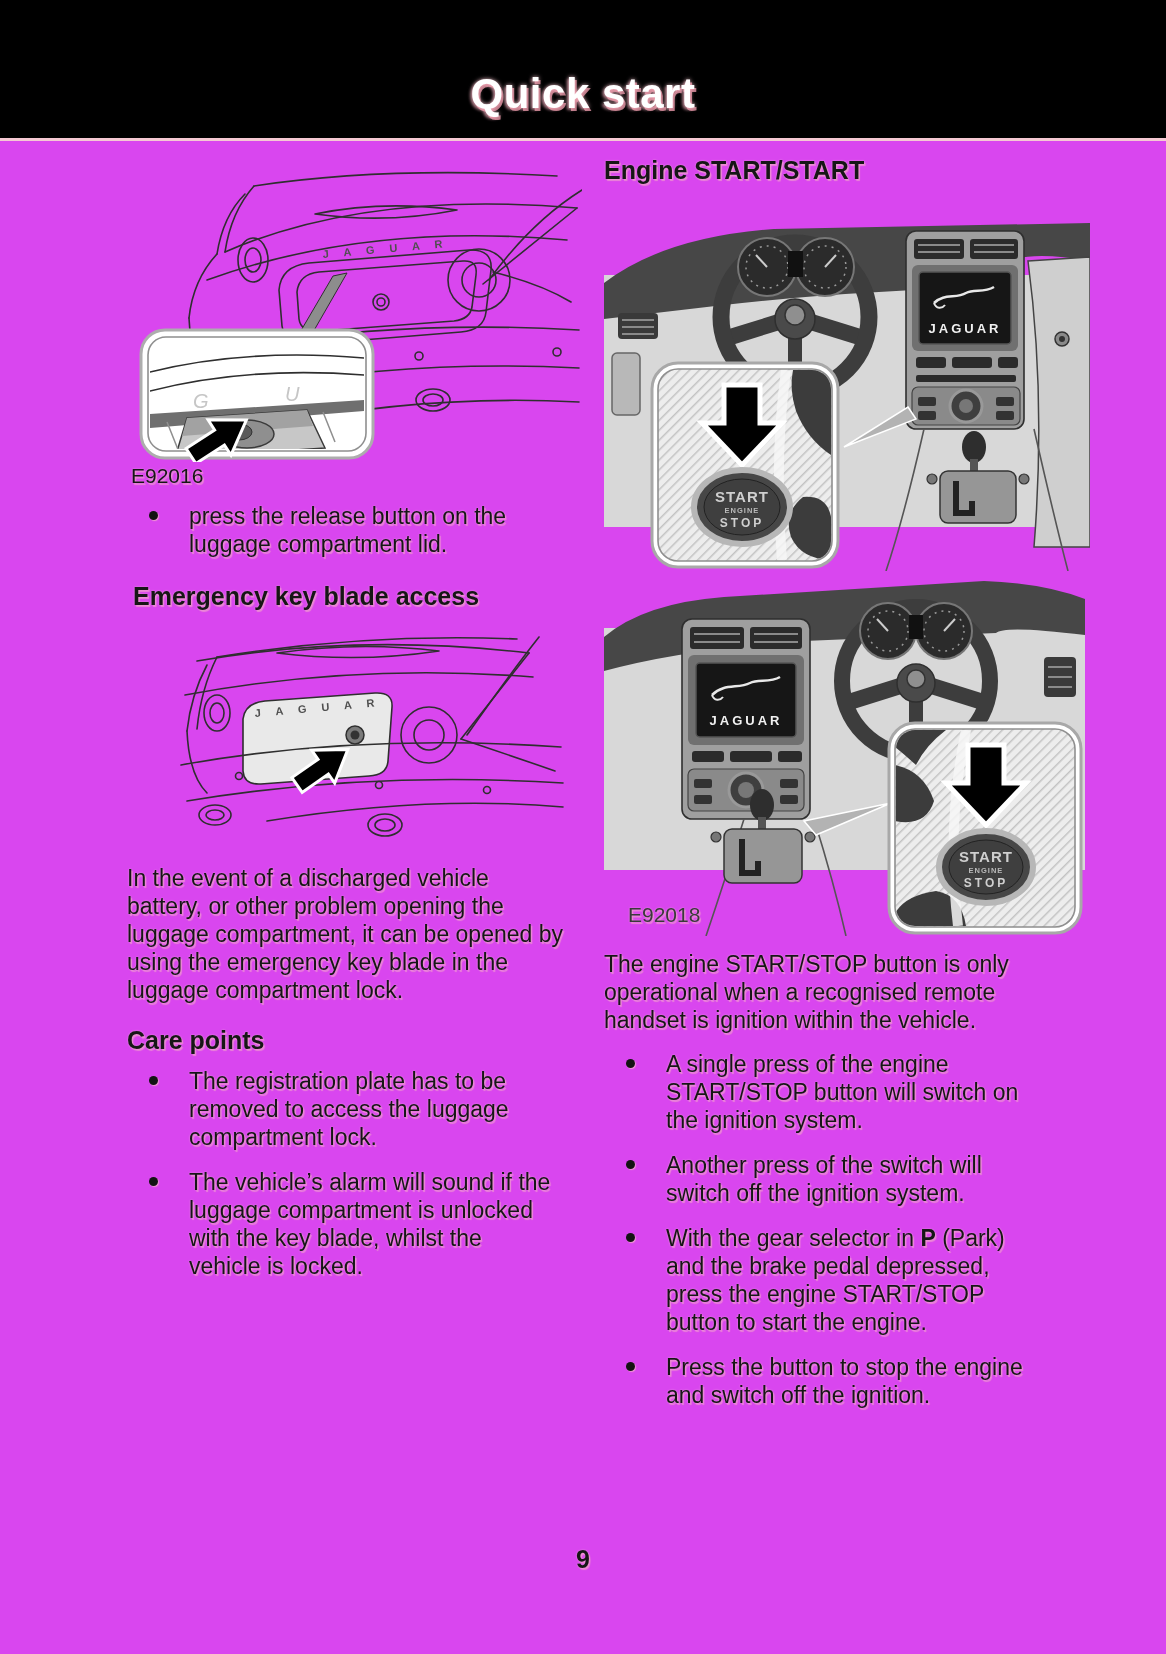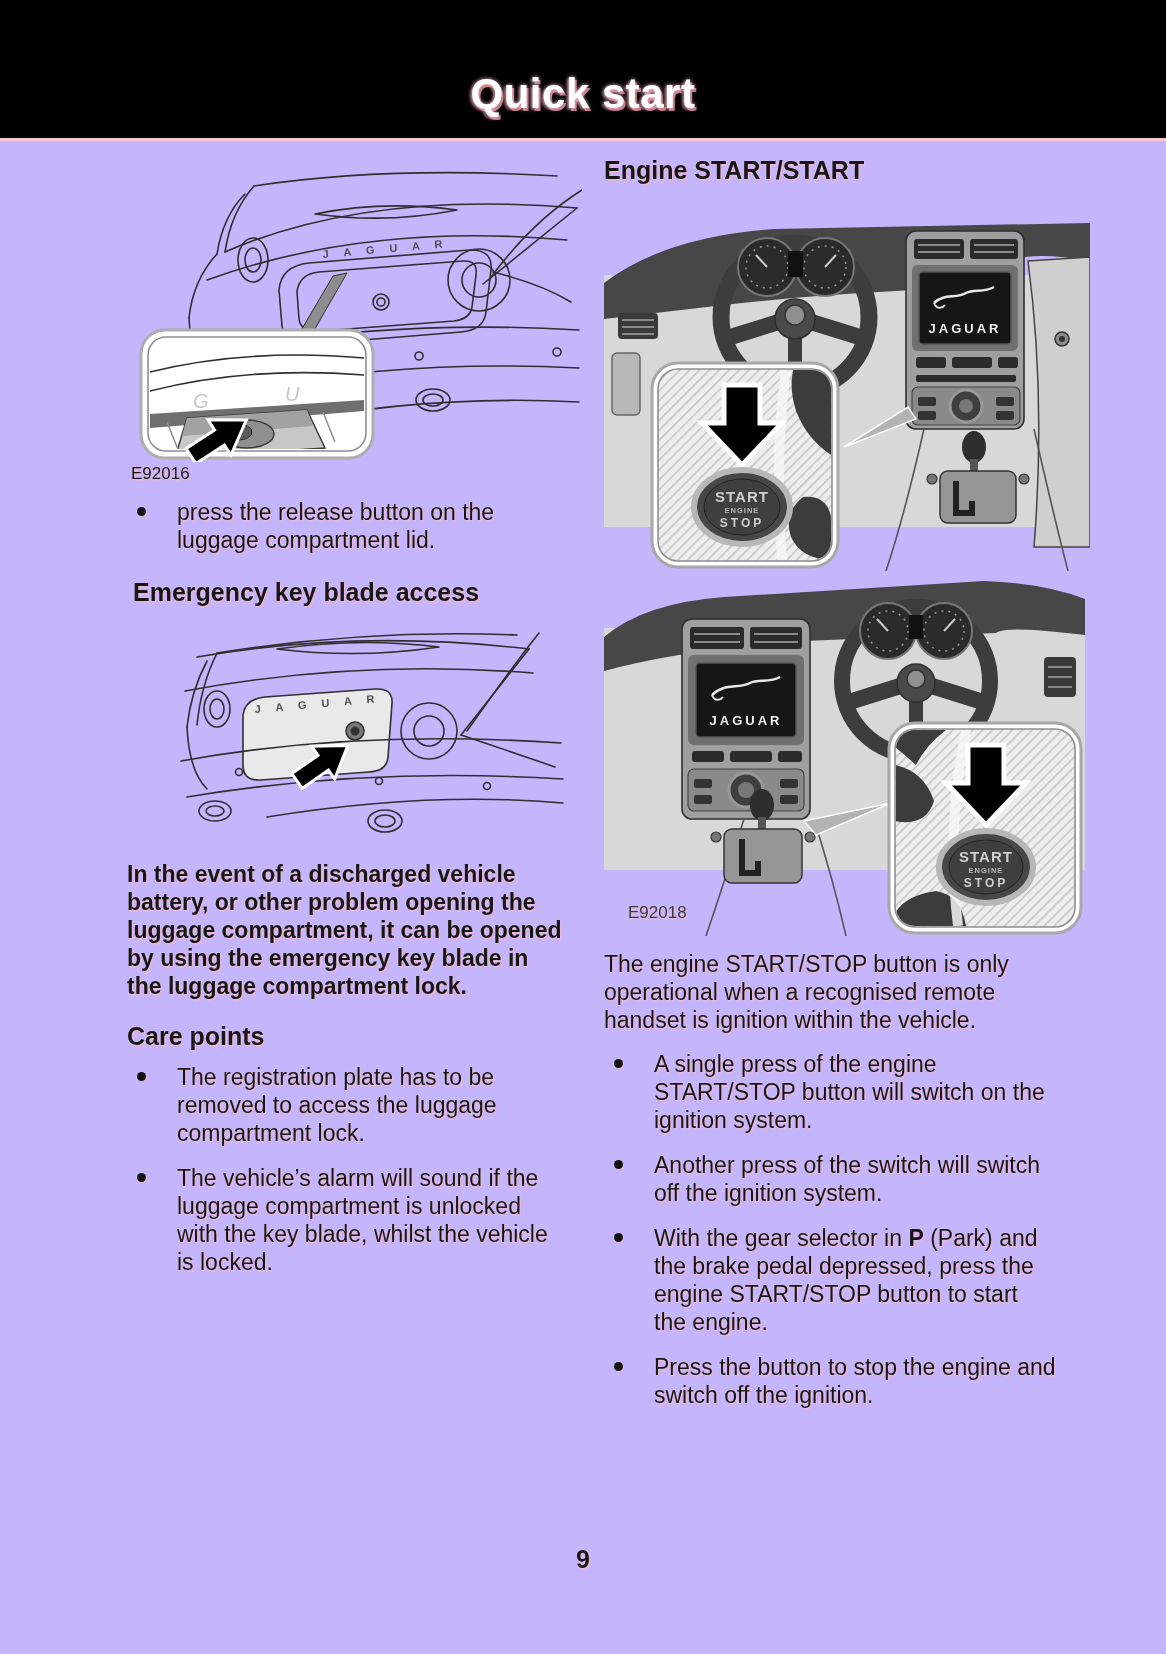--- a/index.html
+++ b/index.html
@@ -1,18 +1,18 @@
 <!DOCTYPE html>
 <html><head>
 <meta charset="utf-8">
 <style>
   * { box-sizing: border-box; }
   html,body { margin:0; padding:0; background:#ffffff; }
   .page {
-    position:relative; width:1166px; height:1654px; background:#c4b5fd;
+    position:relative; width:1166px; height:1654px; background:#d946ef;
     font-family:"Liberation Sans","DejaVu Sans",sans-serif; color:#171717; overflow:hidden;
   }
   
   .topbar {
     position:absolute; top:0; left:0; width:100%; height:141px; background:#000;
     border-bottom:3px solid #f6c9d3;
     display:flex; align-items:flex-end; justify-content:center;
   }
   .topbar h1 {
     margin:0 0 20px 0; font-size:42px; font-weight:bold; color:#ffffff; letter-spacing:.5px;
@@ -22,31 +22,31 @@
   .col { position:absolute; }
   .col-left  { left:127px; top:160px; width:440px; }
   .col-right { left:604px; top:156px; width:452px; }
   p, li { font-size:23px; line-height:28px; margin:0; }
   h2 { font-size:25px; line-height:29px; margin:0; font-weight:bold; }
   .txt {
     color:#161616;
     text-shadow: 1.5px 1.5px 1px rgba(250,183,196,.55), 0 0 2px rgba(252,205,214,.6);
   }
   figure { margin:0; }
-  figcaption, .cap-abs { font-size:17px; color:#3a3a3a; margin:2px 0 0 4px; }
+  figcaption, .cap-abs { font-size:21px; color:#3a3a3a; margin:2px 0 0 4px; }
   svg { display:block; }
-  .blist { list-style:none; margin:0; padding:0; }
+  .blist { list-style:none; margin:12px; padding:0; }
   .blist li { position:relative; padding-left:50px; margin:0 0 17px 0; }
   .dot {
     position:absolute; left:10px; top:9px; width:9px; height:9px; border-radius:50%;
     background:#131313; box-shadow:1px 1px 1px rgba(250,183,196,.7);
   }
   #ul-release { margin-top:14px; }
   #h-emerg { margin:24px 0 14px 6px; }
-  #p-discharged { margin-top:26px;font-weight:bold; }
+  #p-discharged { margin-top:26px; }
   #h-care { margin:22px 0 12px 0; }
   #fig3 { margin-top:32px; }
   #fig4 { margin-top:2px; position:relative; }
   .cap-abs { position:absolute; left:20px; top:328px; }
   #p-engine { margin:14px 0 16px 0; }
   .pageno {
     position:absolute; top:1545px; left:0; width:100%; text-align:center;
     font-size:25px; font-weight:bold;
   }
   

